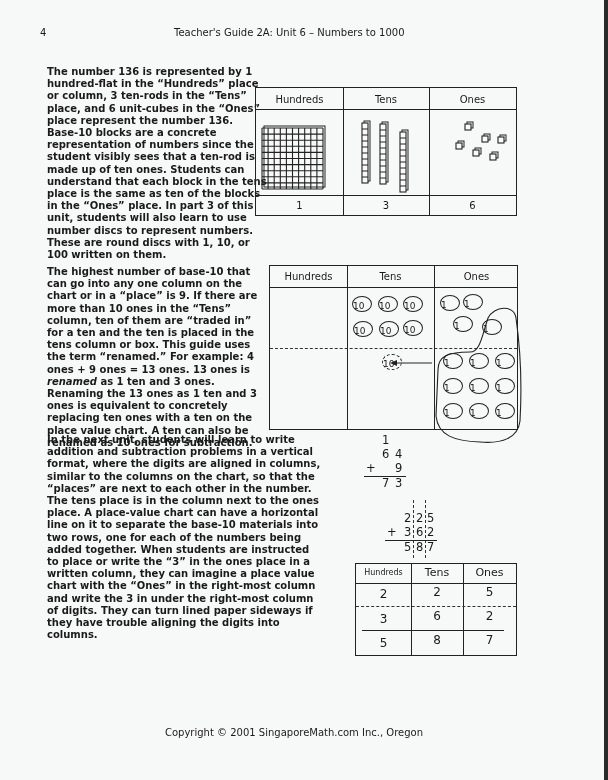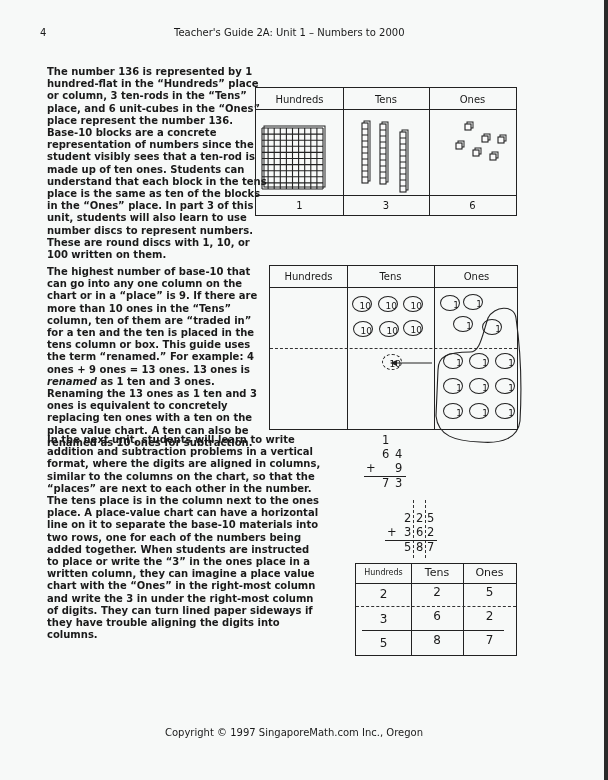--- a/index.html
+++ b/index.html
@@ -26,42 +26,42 @@
   .t1 .hdr { position: absolute; top: 6px; font-size: 10px; text-align: center; }
   .t1 .val { position: absolute; top: 112px; font-size: 10px; text-align: center; }
 
   
   .t2 { position: absolute; left: 269px; top: 265px; width: 249px; height: 165px; border: 1.5px solid #222; box-sizing: border-box; }
   .t2 .col { position: absolute; top: 0; bottom: 0; border-left: 1.2px solid #222; }
   .t2 .hline { position: absolute; left: 0; right: 0; border-top: 1.2px solid #222; }
   .t2 .dline { position: absolute; left: 0; right: 0; border-top: 1px dashed #333; }
   .t2 .hdr { position: absolute; top: 5px; font-size: 10px; text-align: center; }
   .disc { position: absolute; width: 20px; height: 16px; border: 1.3px solid #222; border-radius: 50%; box-sizing: border-box;
-          font-size: 9px; line-height: 18px; text-align: right; background: transparent; }
+          font-size: 9px; line-height: 18px; text-align: left; background: transparent; }
   .disc.dashed { border-style: dashed; }
 
   
   .arith { position: absolute; font-size: 11.5px; font-family: "DejaVu Sans", sans-serif; }
   .arith span { position: absolute; }
 
   
   .t3 { position: absolute; left: 355px; top: 563px; width: 162px; height: 93px; border: 1.5px solid #222; box-sizing: border-box; }
   .t3 .col { position: absolute; top: 0; bottom: 0; border-left: 1.2px solid #222; }
   .t3 .hline { position: absolute; left: 0; right: 0; border-top: 1.2px solid #222; }
   .t3 .dline { position: absolute; left: 0; right: 0; border-top: 1px dashed #333; }
   .t3 .cell { position: absolute; font-size: 12px; text-align: center; }
 </style>
 </head>
 <body>
 
 <div class="right-edge"></div>
 
 <div class="header">
   <span class="page-num">4</span>
-  <span class="running-title">Teacher's Guide 2A: Unit 1 – Numbers to 2000</span>
+  <span class="running-title">Teacher's Guide 2A: Unit 6 – Numbers to 1000</span>
 </div>
 
 <p class="para p1">The number 136 is represented by 1 hundred-flat in the “Hundreds” place or column, 3 ten-rods in the “Tens” place, and 6 unit-cubes in the “Ones” place represent the number 136. Base-10 blocks are a concrete representation of numbers since the student visibly sees that a ten-rod is made up of ten ones.  Students can understand that each block in the tens place is the same as ten of the blocks in the “Ones” place. In part 3 of this unit, students will also learn to use number discs to represent numbers.  These are round discs with 1, 10, or 100 written on them.</p>
 <p class="para p2"><span>The highest number of base-10 that can go into any one column on the chart or in a “place” is 9.  If there are more than 10 ones in the “Tens” column, ten of them are “traded in” for a ten and the ten is placed in the tens column or box.  This guide uses the term “renamed.”  For example: 4 ones + 9 ones = 13 ones.  13 ones is </span><em>renamed</em><span> as 1 ten and 3 ones.  Renaming the 13 ones as 1 ten and 3 ones is equivalent to concretely replacing ten ones with a ten on the place value chart.  A ten can also be renamed as 10 ones for subtraction.</span></p>
 <p class="para p3">In the next unit, students will learn to write addition and subtraction problems in a vertical format, where the digits are aligned in columns, similar to the columns on the chart, so that the “places” are next to each other in the number. The tens place is in the column next to the ones place.  A place-value chart can have a horizontal line on it to separate the base-10 materials into two rows, one for each of the numbers being added together.  When students are instructed to place or write the “3” in the ones place in a written column, they can imagine a place value chart with the “Ones” in the right-most column and write the 3 in under the right-most column of digits.  They can turn lined paper sideways if they have trouble aligning the digits into columns.</p>
 
 <div class="t1">
   <div class="col" style="left:87px"></div>
   <div class="col" style="left:173px"></div>
   <div class="hline" style="top:21px"></div>
@@ -227,13 +227,13 @@
   <div class="cell" style="left:55px;width:52px;top:21px">2</div>
   <div class="cell" style="left:107px;width:53px;top:21px">5</div>
   <div class="cell" style="left:0;width:55px;top:48px">3</div>
   <div class="cell" style="left:55px;width:52px;top:45px">6</div>
   <div class="cell" style="left:107px;width:53px;top:45px">2</div>
   <div class="cell" style="left:0;width:55px;top:72px">5</div>
   <div class="cell" style="left:55px;width:52px;top:69px">8</div>
   <div class="cell" style="left:107px;width:53px;top:69px">7</div>
 </div>
 
-<div class="footer">Copyright © 1997 SingaporeMath.com Inc., Oregon</div>
+<div class="footer">Copyright © 2001 SingaporeMath.com Inc., Oregon</div>
 
 </body></html>

